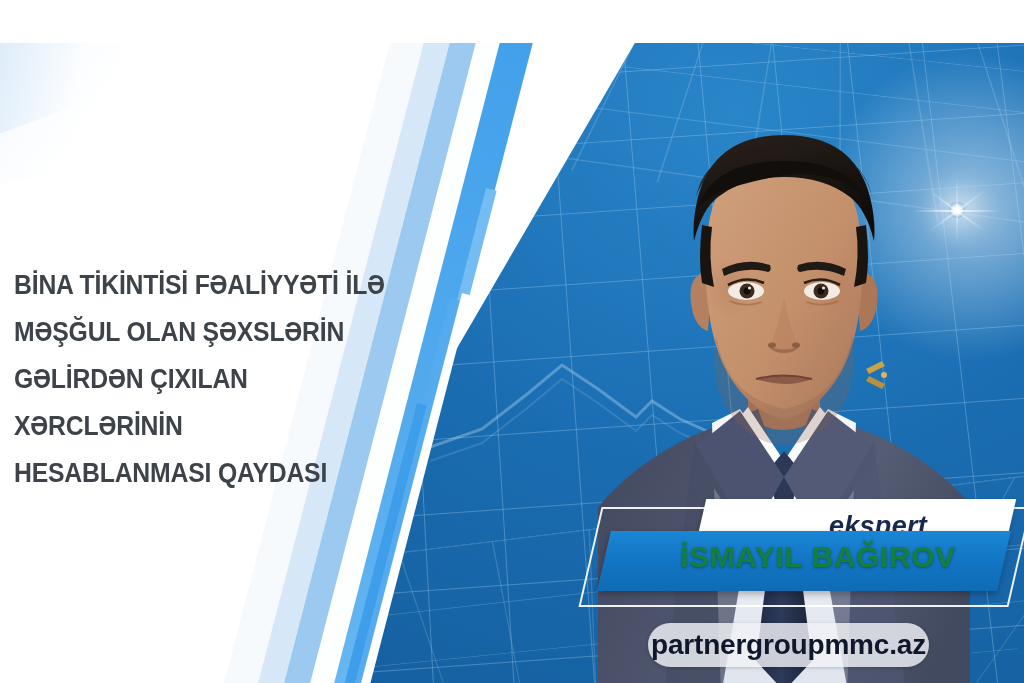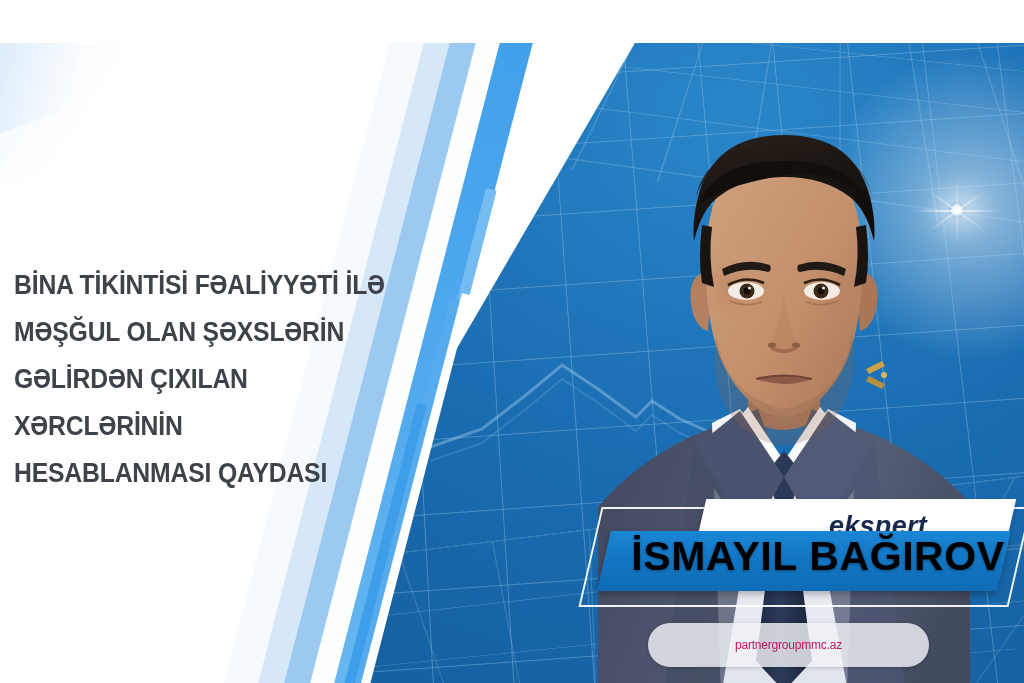--- a/index.html
+++ b/index.html
@@ -147,37 +147,37 @@
 
   .name-plate{
     position:absolute;left:14px;top:38px;width:400px;height:60px;
     background:linear-gradient(to bottom,#1b86d6 0%,#1276c4 48%,#0f6bb4 100%);
     transform:skewX(-13deg);
     box-shadow:0 3px 7px rgba(0,0,0,.28);
   }
   .name-text{
     position:absolute;left:14px;top:38px;width:400px;height:51px;
     display:flex;align-items:center;justify-content:center;
-    color:#000000;
-    font-weight:bold;font-size:41px;letter-spacing:.6px;
+    color:#15803d;
+    font-weight:bold;font-size:30px;letter-spacing:.6px;
     text-shadow:0 1px 3px rgba(0,0,0,.35);
     padding-left:28px;box-sizing:border-box;
     white-space:nowrap;
   }
 
   
   .url-pill{
     position:absolute;left:648px;top:580px;width:281px;height:44px;
     border-radius:22px;
     background:rgba(240,242,246,.82);
     box-shadow:0 1px 4px rgba(0,0,0,.18);
     display:flex;align-items:center;justify-content:center;
   }
   .url-text{
-    color:#be185d;font-weight:normal;font-size:12px;letter-spacing:-.2px;
+    color:#0f172a;font-weight:bold;font-size:28px;letter-spacing:-.2px;
   }
 
   
   .portrait{position:absolute;left:598px;top:78px;width:372px;height:605px;}
   .portrait svg{display:block;}
 </style>
 </head>
 <body>
 
 <div id="stage">

